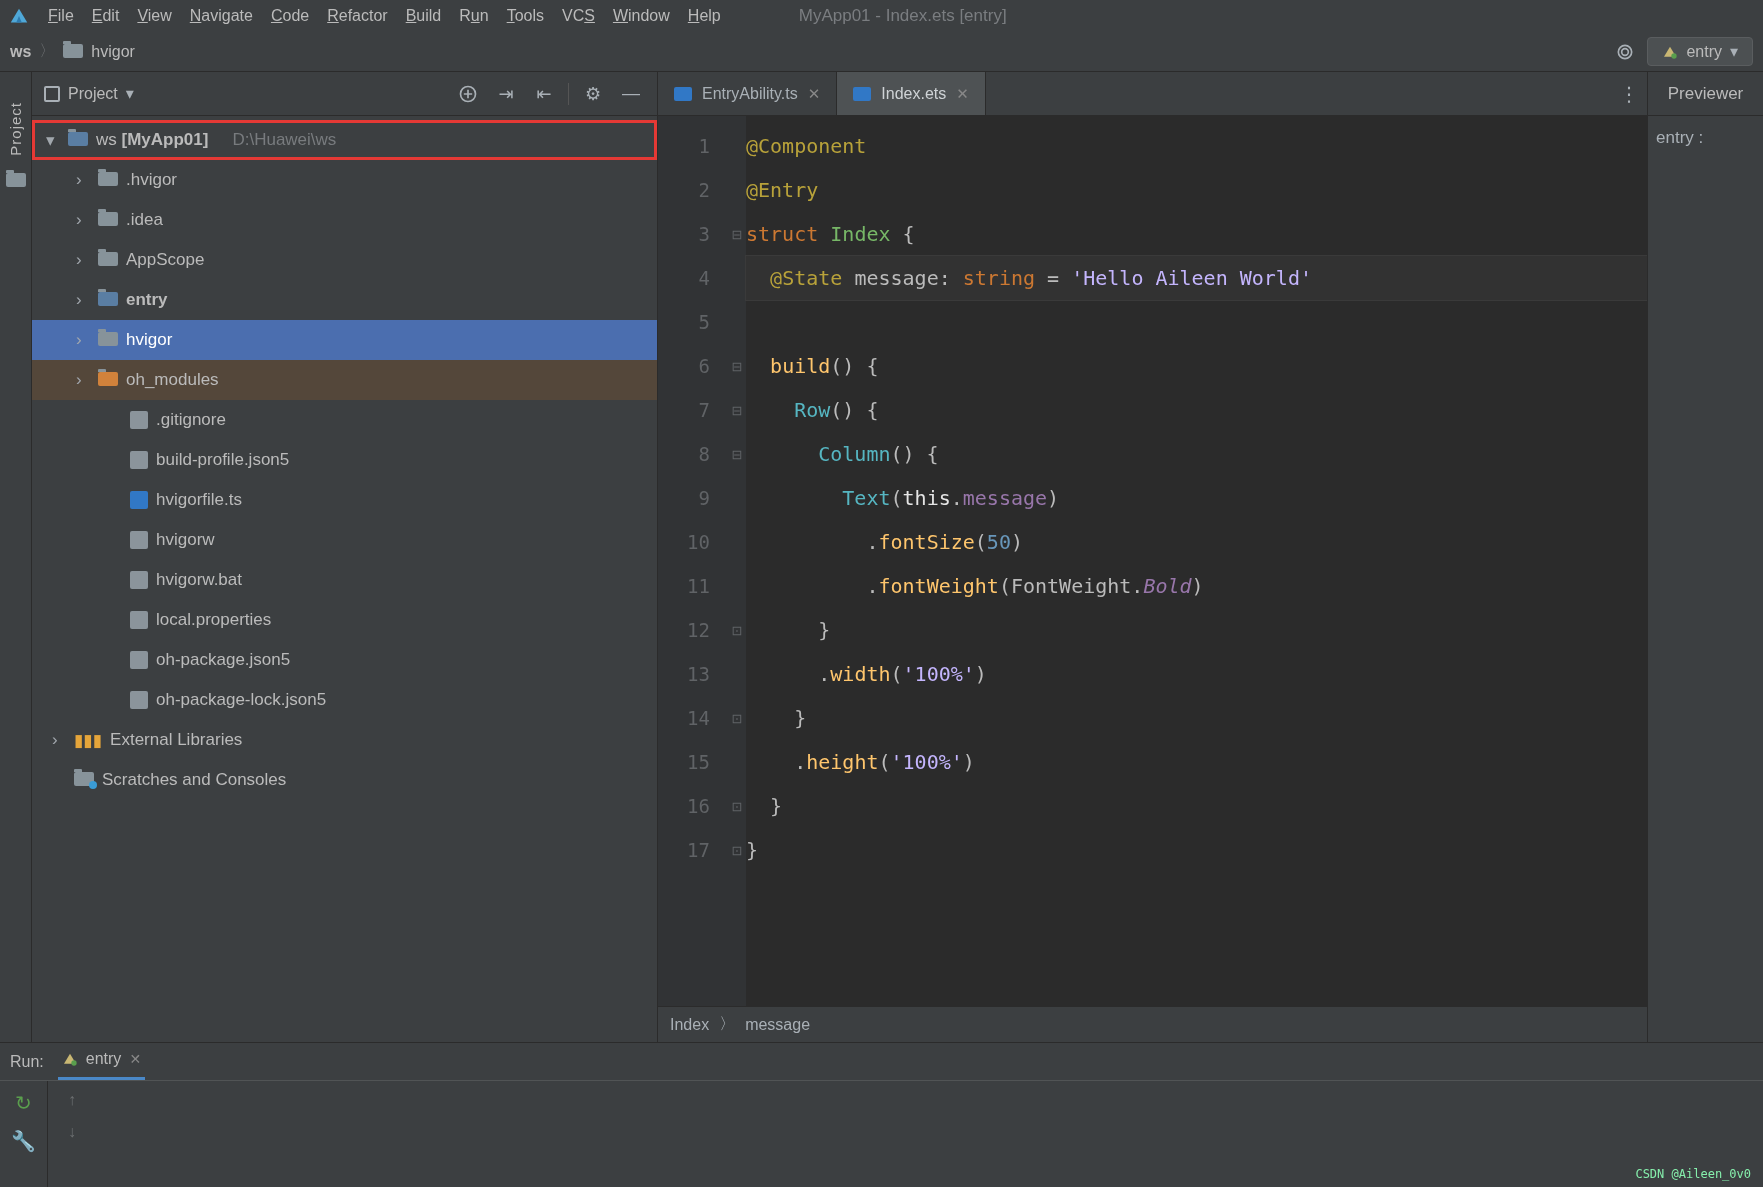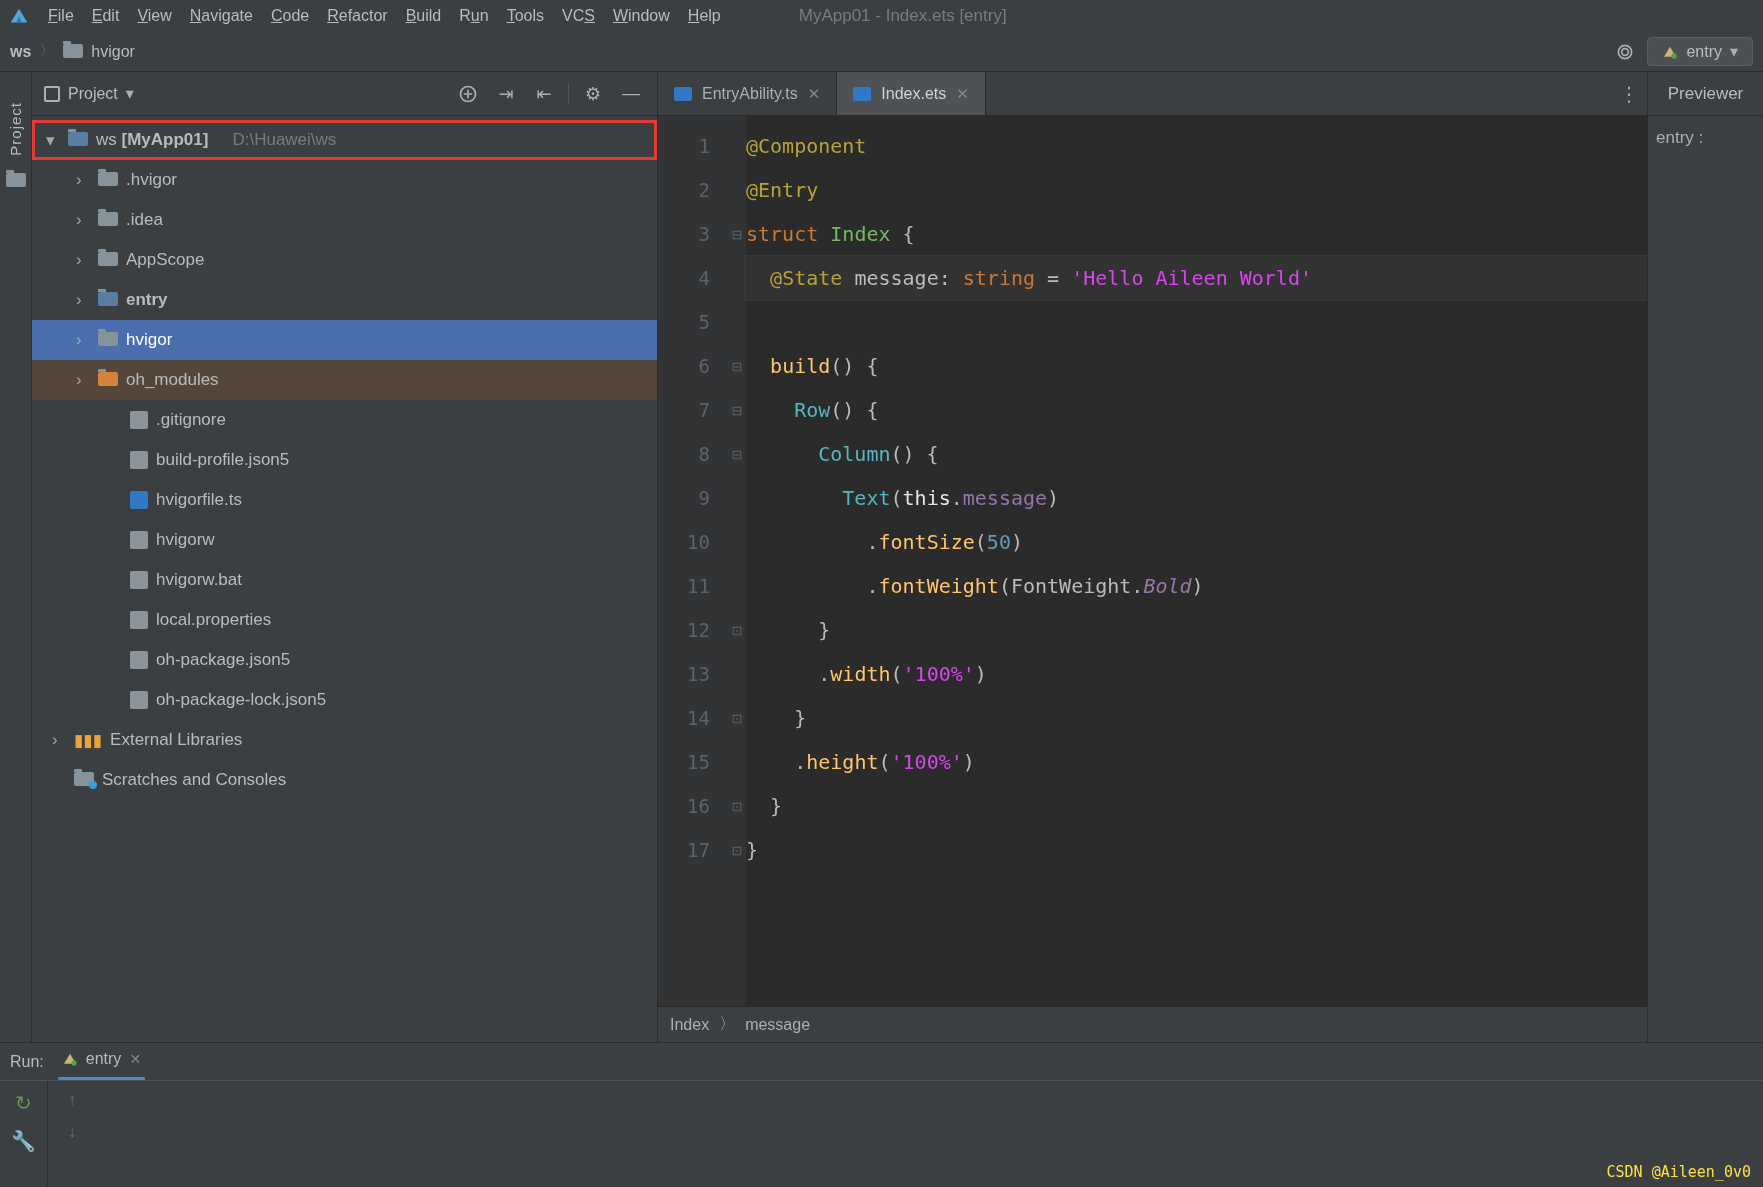--- a/index.html
+++ b/index.html
@@ -157,21 +157,21 @@
   position:relative;
 }
 .code .ln { height:44px; line-height:44px; white-space:pre; }
 .code .ln.cur { background:#323232; outline:1px solid #3a3a3a; }
 .tk-ann { color:#b8a23a; }
 .tk-key { color:#cc7832; font-weight:500; }
 .tk-type { color:#77b767; }
 .tk-fn { color:#56b6c2; }
 .tk-id { color:#bbbbbb; }
 .tk-prop { color:#9876aa; }
-.tk-str { color:#d946ef; }
+.tk-str { color:#c4b5fd; }
 .tk-num { color:#6897bb; }
 .tk-punc { color:#bbbbbb; }
 .tk-this { color:#e5e5e5; }
 .tk-const { color:#9876aa; font-style:italic; }
 .tk-call { color:#ffc66d; }
 .checkmark { position:absolute; top:8px; right:10px; color:#5a9e4d; font-size:20px; }
 .crumb-bottom {
   height:36px; background:#3c3f41; border-top:1px solid #2b2b2b;
   display:flex; align-items:center; padding:0 12px; gap:10px; color:#a9b0b6;
 }
@@ -209,21 +209,21 @@
 .run-nav {
   width:48px; display:flex; flex-direction:column; align-items:center; padding-top:10px; gap:14px;
 }
 .run-out {
   flex:1; font-family:"Consolas","Menlo",monospace; font-size:20px;
   color:#bbbbbb; padding:22px 12px 0;
   position:relative;
 }
 .watermark {
   position:absolute; right:12px; bottom:6px;
-  color:#fde047; font-size:15px;
+  color:#86efac; font-size:12px;
 }
 svg { display:block; }
 </style>
 </head>
 <body>
 
 <div class="menubar">
   <span class="logo">
     <svg viewBox="0 0 24 24" width="22" height="22">
         <path fill="#4fa8d8" d="M3 19 L12 4 L21 19 Z"></path>

